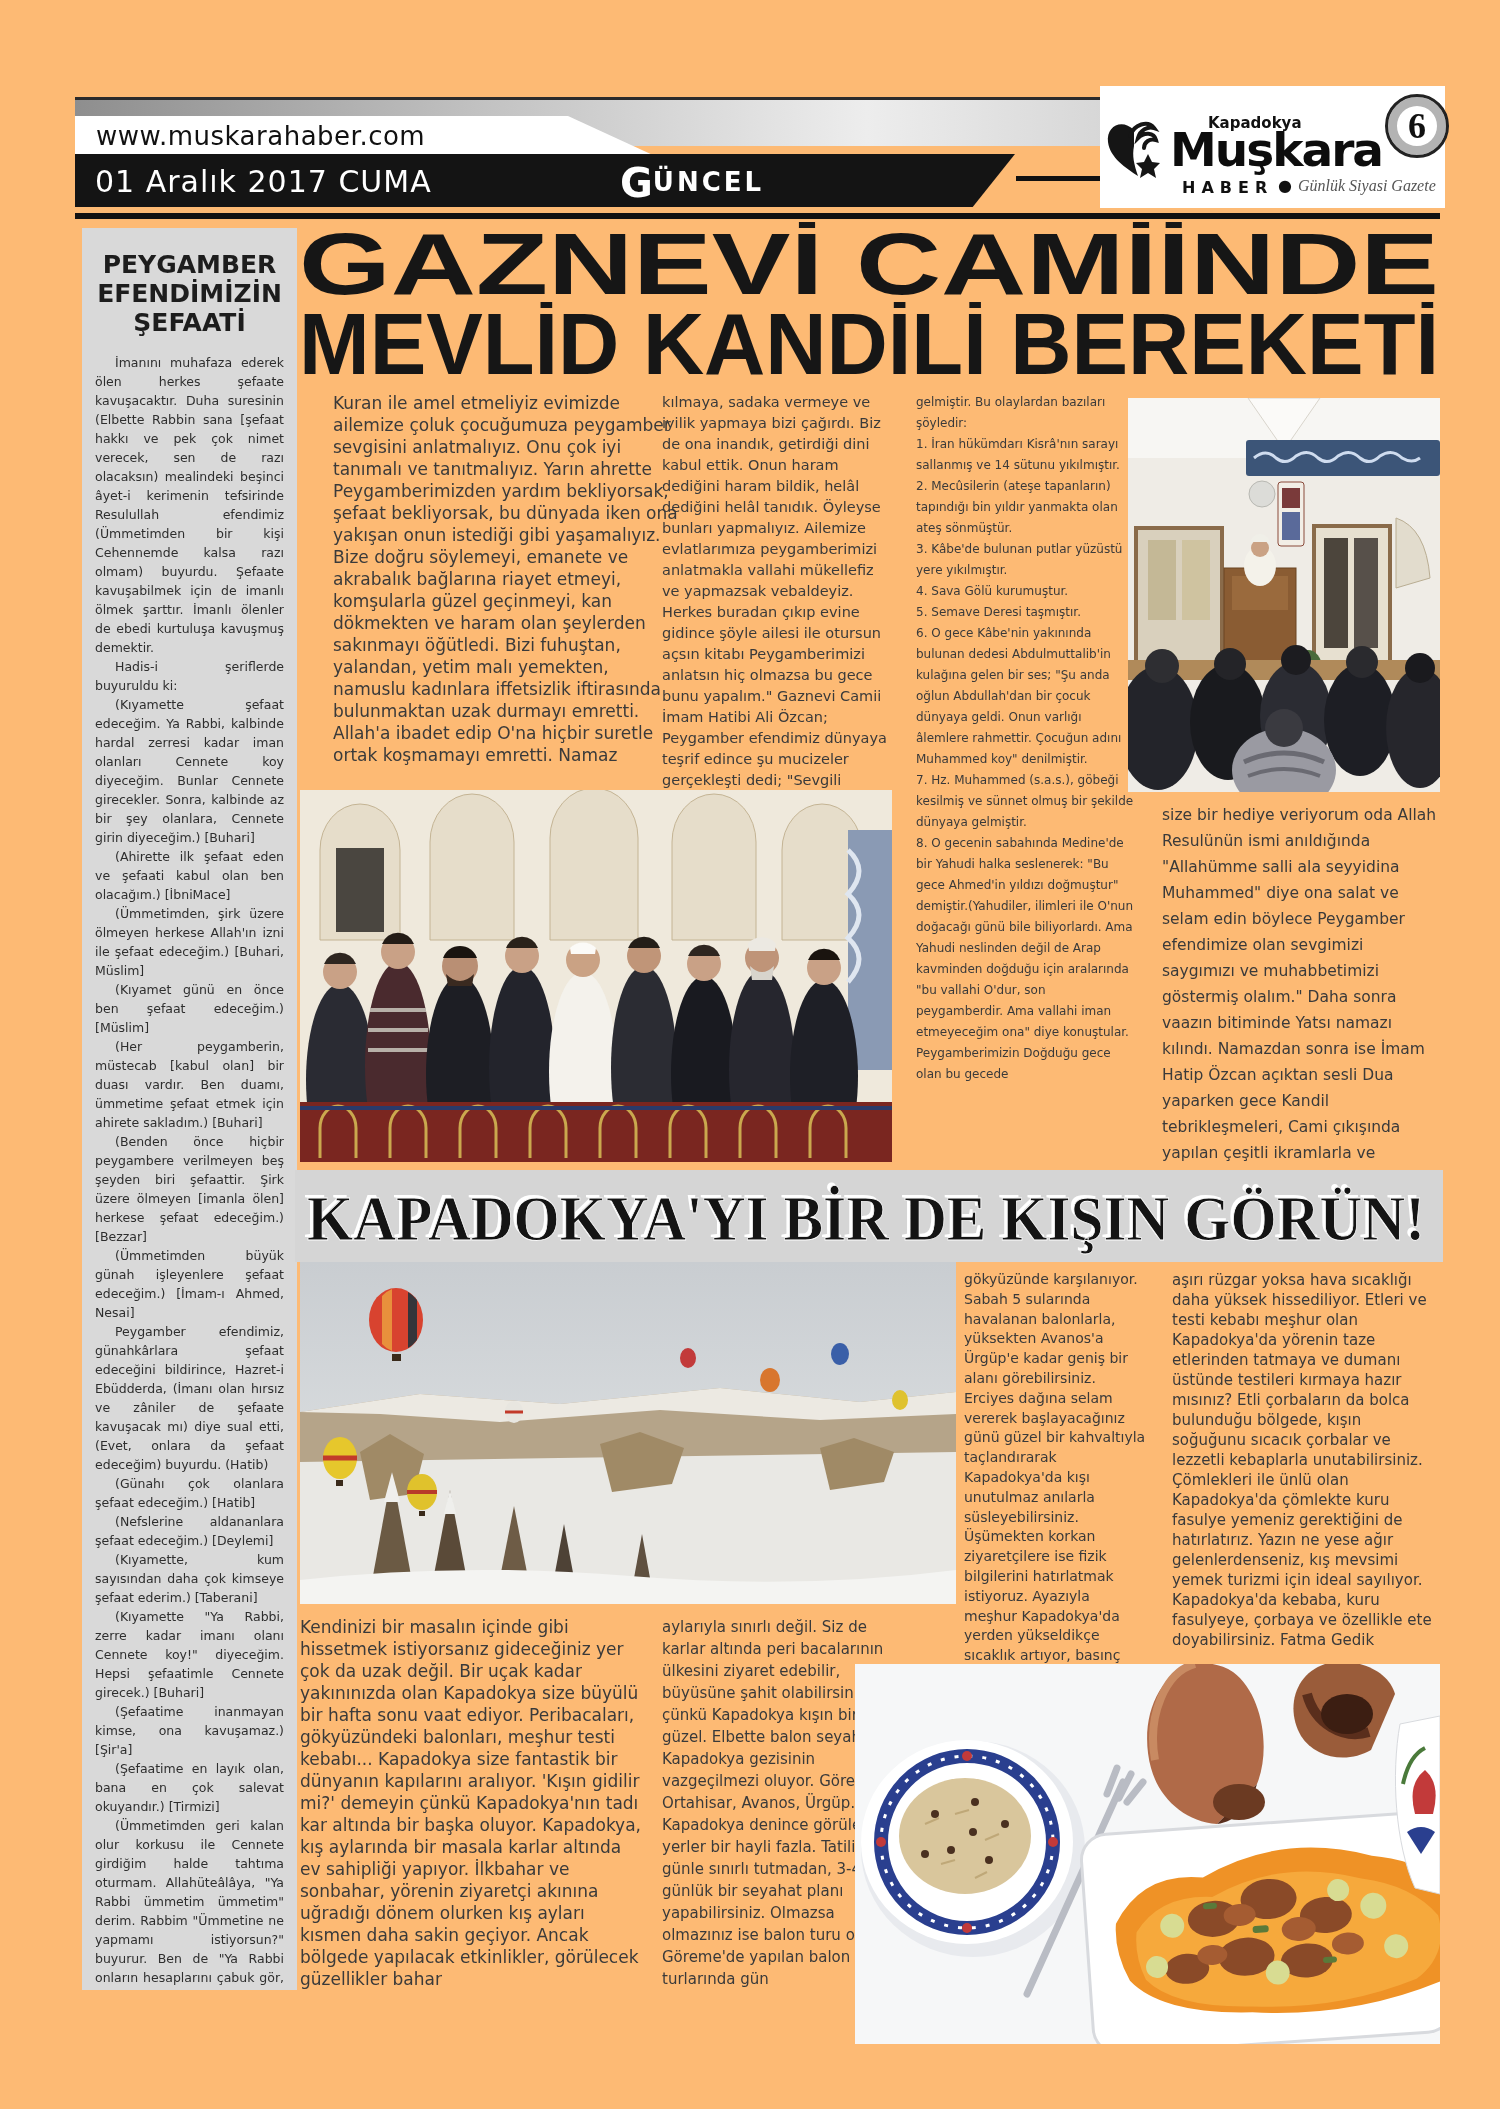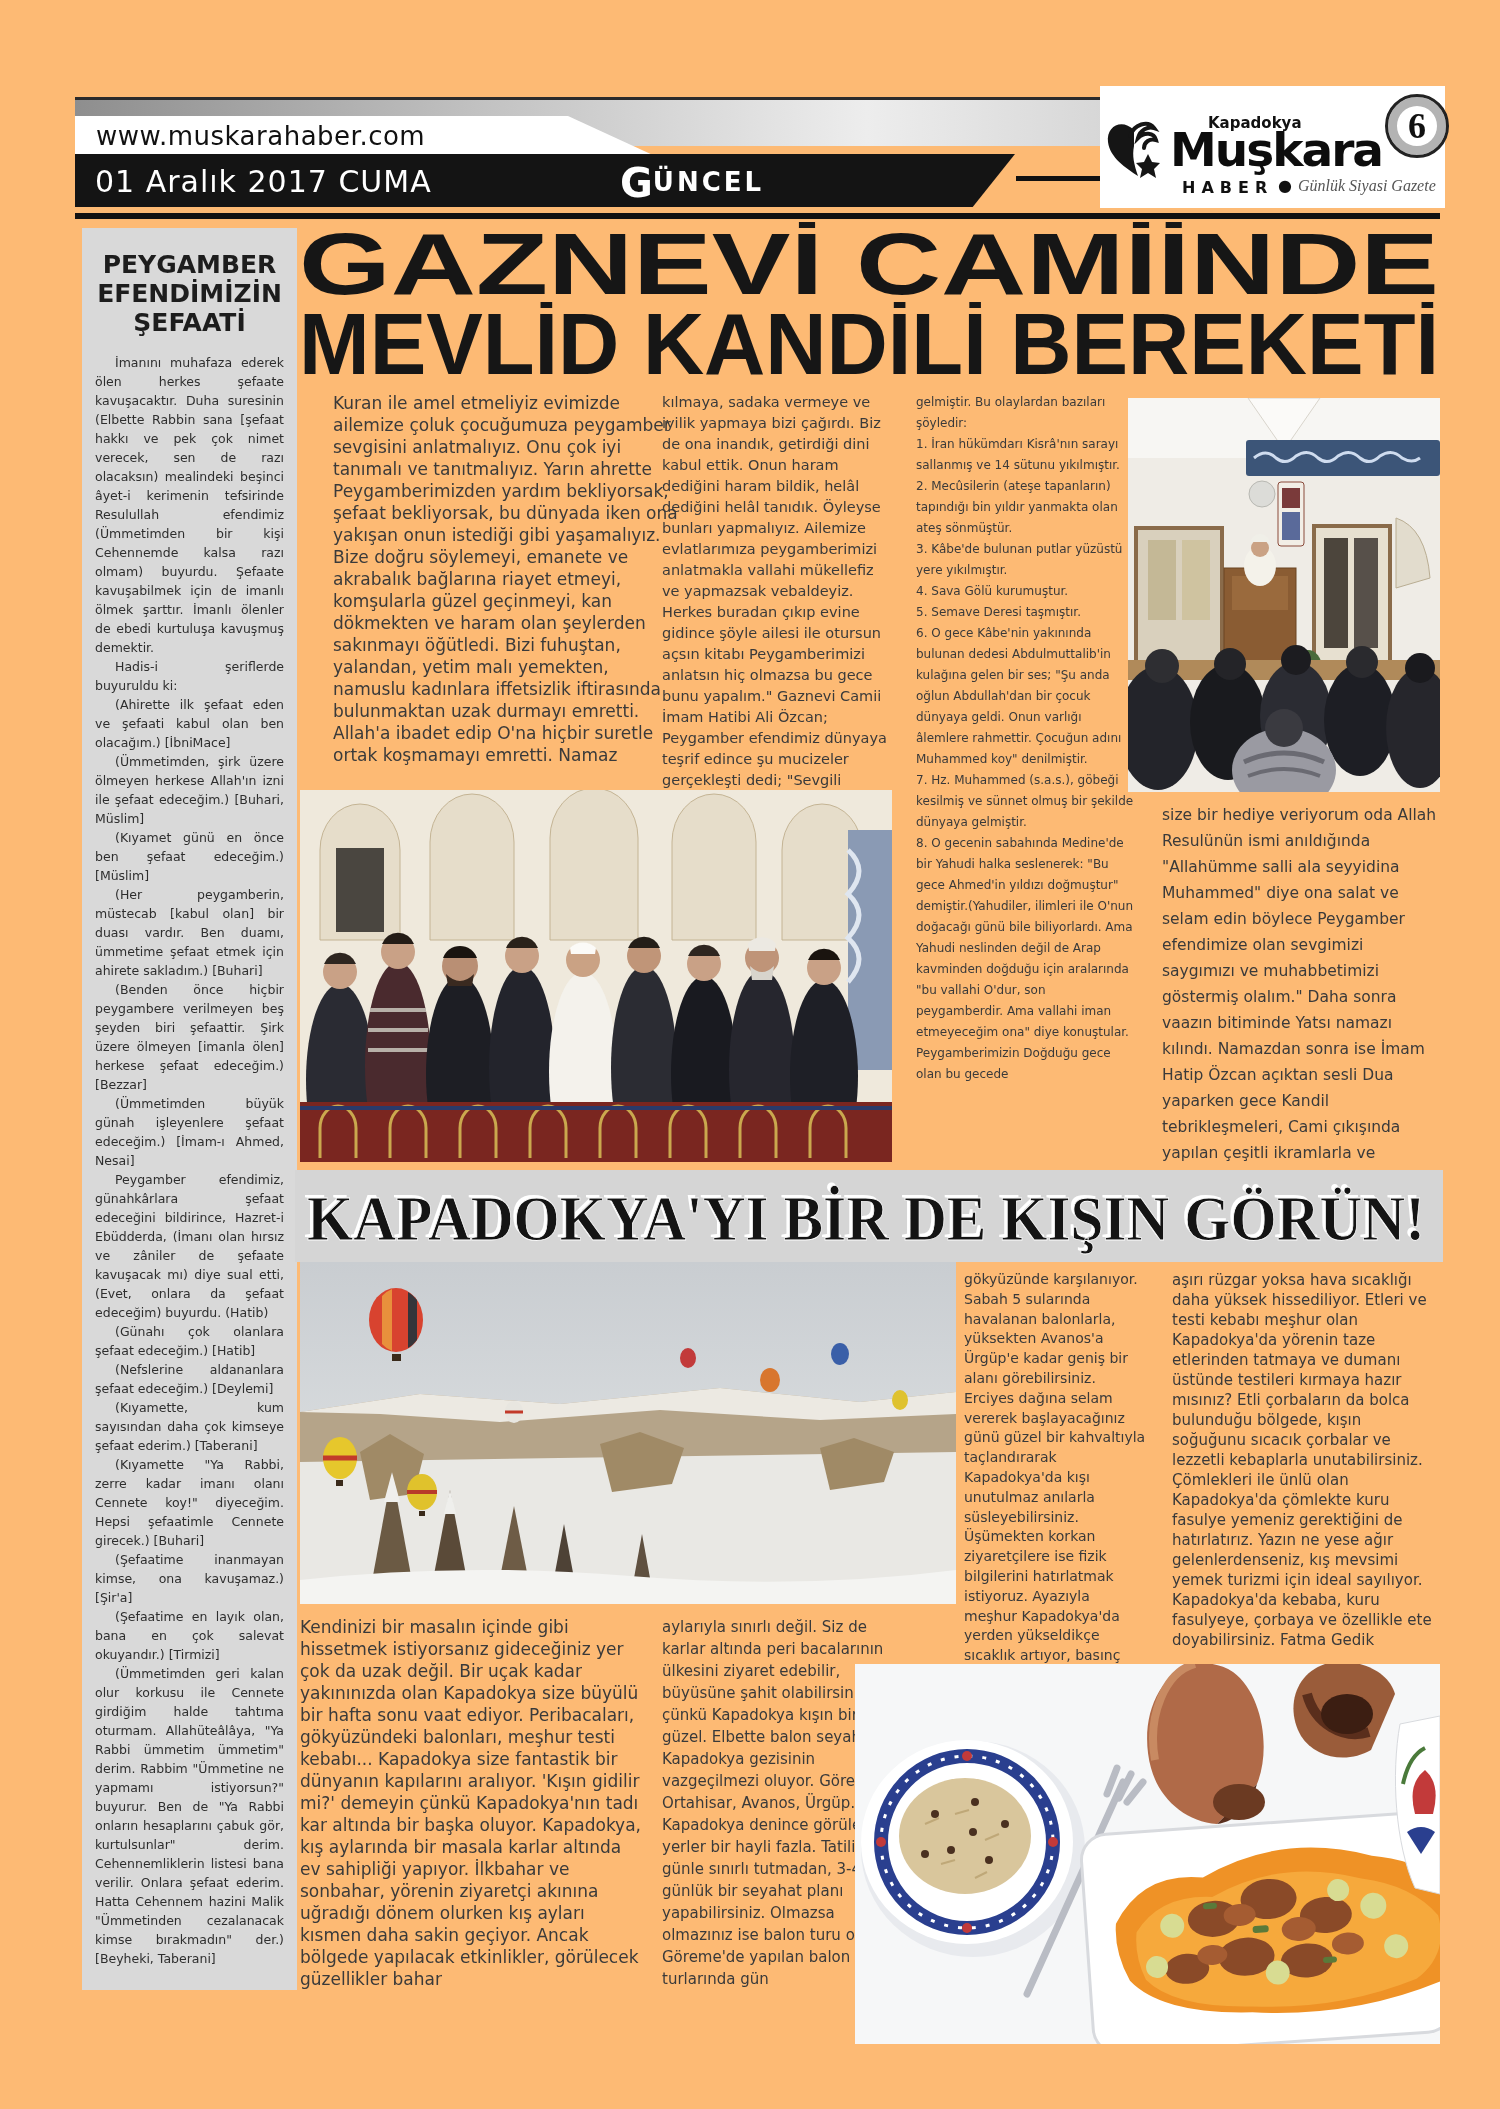--- a/index.html
+++ b/index.html
@@ -92,20 +92,21 @@
   <div class="abs page-circle">
     <span>6</span>
   </div>
   <div class="abs rule-main"></div>
 
   <div class="abs sidebar">
     <h2>PEYGAMBER EFENDİMİZİN ŞEFAATİ</h2>
     <div>
         <p>İmanını muhafaza ederek ölen herkes şefaate kavuşacaktır. Duha suresinin (Elbette Rabbin sana [şefaat hakkı ve pek çok nimet verecek, sen de razı olacaksın) mealindeki beşinci âyet-i kerimenin tefsirinde Resulullah efendimiz (Ümmetimden bir kişi Cehennemde kalsa razı olmam) buyurdu. Şefaate kavuşabilmek için de imanlı ölmek şarttır. İmanlı ölenler de ebedi kurtuluşa kavuşmuş demektir.</p>
         <p>Hadis-i şeriflerde buyuruldu ki:</p>
+        <p>(Kıyamette şefaat edeceğim. Ya Rabbi, kalbinde hardal zerresi kadar iman olanları Cennete koy diyeceğim. Bunlar Cennete girecekler. Sonra, kalbinde az bir şey olanlara, Cennete girin diyeceğim.) [Buhari]</p>
         <p>(Ahirette ilk şefaat eden ve şefaati kabul olan ben olacağım.) [İbniMace]</p>
         <p>(Ümmetimden, şirk üzere ölmeyen herkese Allah'ın izni ile şefaat edeceğim.) [Buhari, Müslim]</p>
         <p>(Kıyamet günü en önce ben şefaat edeceğim.) [Müslim]</p>
         <p>(Her peygamberin, müstecab [kabul olan] bir duası vardır. Ben duamı, ümmetime şefaat etmek için ahirete sakladım.) [Buhari]</p>
         <p>(Benden önce hiçbir peygambere verilmeyen beş şeyden biri şefaattir. Şirk üzere ölmeyen [imanla ölen] herkese şefaat edeceğim.) [Bezzar]</p>
         <p>(Ümmetimden büyük günah işleyenlere şefaat edeceğim.) [İmam-ı Ahmed, Nesai]</p>
         <p>Peygamber efendimiz, günahkârlara şefaat edeceğini bildirince, Hazret-i Ebüdderda, (İmanı olan hırsız ve zâniler de şefaate kavuşacak mı) diye sual etti, (Evet, onlara da şefaat edeceğim) buyurdu. (Hatib)</p>
         <p>(Günahı çok olanlara şefaat edeceğim.) [Hatib]</p>
         <p>(Nefslerine aldananlara şefaat edeceğim.) [Deylemi]</p>
         <p>(Kıyamette, kum sayısından daha çok kimseye şefaat ederim.) [Taberani]</p>

